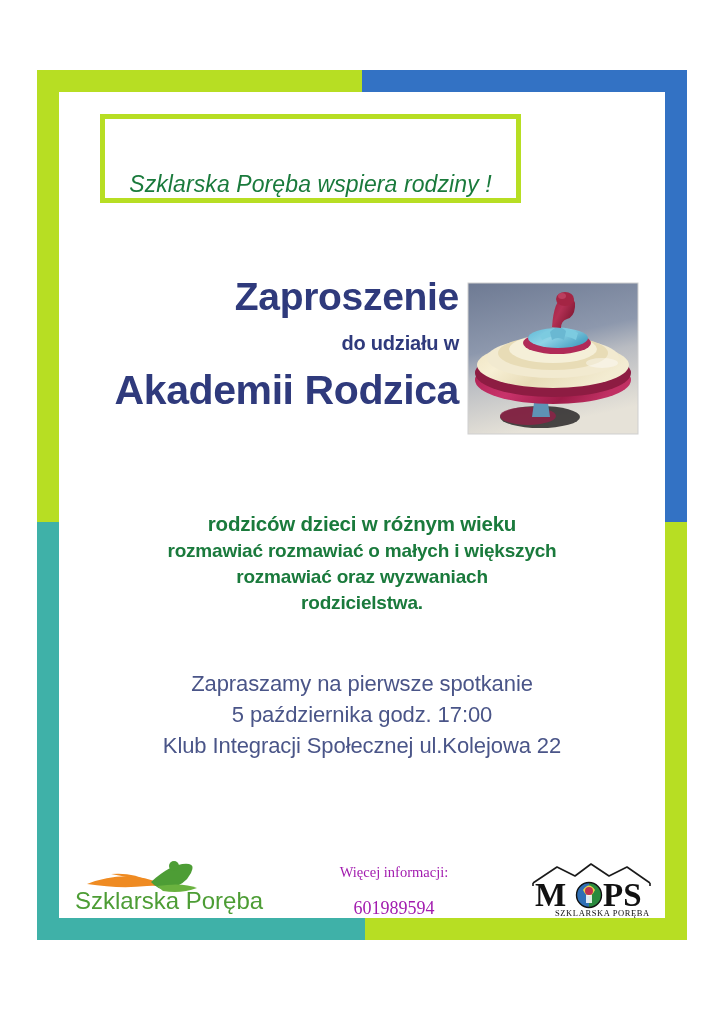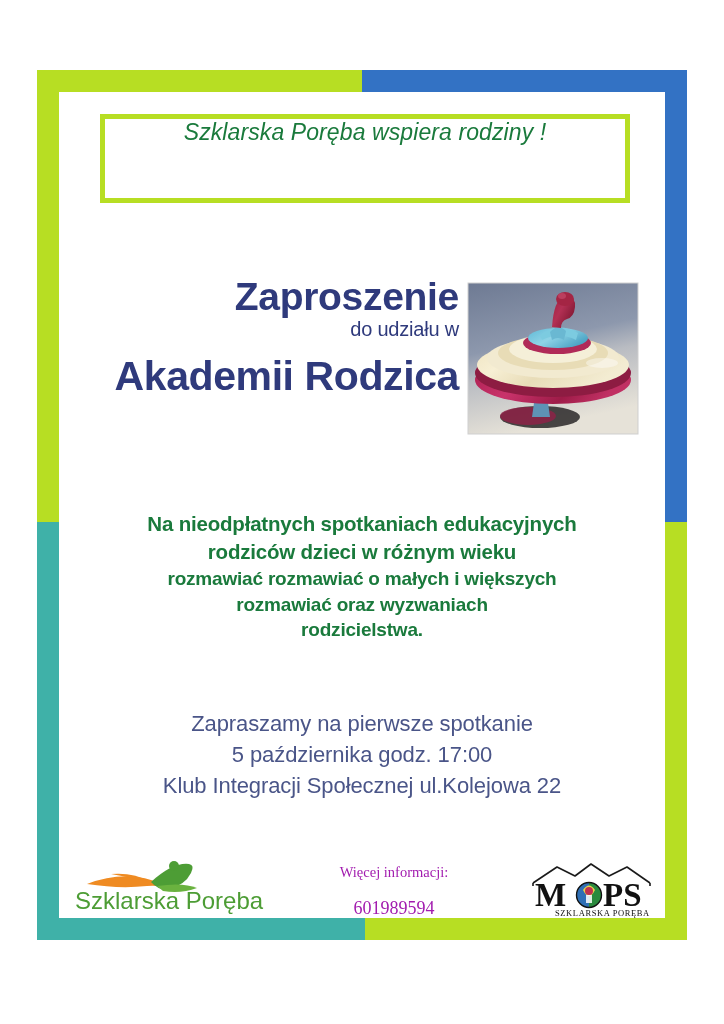--- a/index.html
+++ b/index.html
@@ -83,26 +83,26 @@
     left: 59px; top: 92px;
     width: 606px;
     height: 826px;
     background: #ffffff;
   }
 
   
   #header-box {
     position: absolute;
     left: 41px; top: 22px;
-    width: 530px;
+    width: 421px;
     height: 89px;
     border: 5px solid #b7de23;
     box-sizing: border-box;
     display: flex;
-    align-items: flex-start;
+    align-items: flex-end;
     justify-content: center;
   }
   #header-text {
     font-size: 23px;
     font-style: italic;
     color: #1a7a3c;
     font-weight: 400;
     letter-spacing: 0.1px;
     white-space: nowrap;
   }
@@ -116,22 +116,23 @@
   }
   #title-main {
     font-size: 39px;
     font-weight: bold;
     color: #2f3a7c;
     line-height: 1.05;
     letter-spacing: -0.3px;
   }
   #title-sub {
     font-size: 20px;
-    font-weight: normal;
+    font-weight: bold;
     color: #2f3a7c;
+    margin-top: 14px;
     letter-spacing: -0.2px;
   }
   #title-prog {
     font-size: 41px;
     font-weight: bold;
     color: #2f3a7c;
     margin-top: 12px;
     letter-spacing: -0.4px;
   }
 
@@ -153,21 +154,21 @@
     color: #1a7a3c;
     font-weight: bold;
   }
   .gline { line-height: 1.36; }
   .gline.big { font-size: 20.5px; letter-spacing: -0.2px; }
   .gline.mid { font-size: 19px; letter-spacing: -0.2px; }
 
   
   #event-block {
     position: absolute;
-    left: 10px; top: 616px;
+    left: 10px; top: 576px;
     width: 586px;
     text-align: center;
     color: #4a5588;
     font-size: 22px;
     line-height: 1.42;
     letter-spacing: -0.1px;
   }
 
   
   #footer {
@@ -293,21 +294,20 @@
           <ellipse cx="103" cy="22" rx="9" ry="7" fill="#a42544"></ellipse>
           <ellipse cx="100" cy="19" rx="4" ry="3" fill="#c4496a" opacity="0.7"></ellipse>
 
           <ellipse cx="140" cy="86" rx="16" ry="5" fill="#ffffff" opacity="0.4"></ellipse>
         </g>
         <rect x="6" y="6" width="170" height="151" fill="none" stroke="#cfcfcf" stroke-width="1"></rect>
       </svg>
     </div>
 
     <div id="green-block">
-      <div class="gline big">Na nieodpłatnych spotkaniach edukacyjnych</div>
       <div class="gline big">rodziców dzieci w różnym wieku</div>
       <div class="gline mid">rozmawiać rozmawiać o małych i większych</div>
       <div class="gline mid">rozmawiać oraz wyzwaniach</div>
       <div class="gline mid">rodzicielstwa.</div>
     </div>
 
     <div id="event-block">
       <div>Zapraszamy na pierwsze spotkanie</div>
       <div>5 października godz. 17:00</div>
       <div>Klub Integracji Społecznej ul.Kolejowa 22</div>

